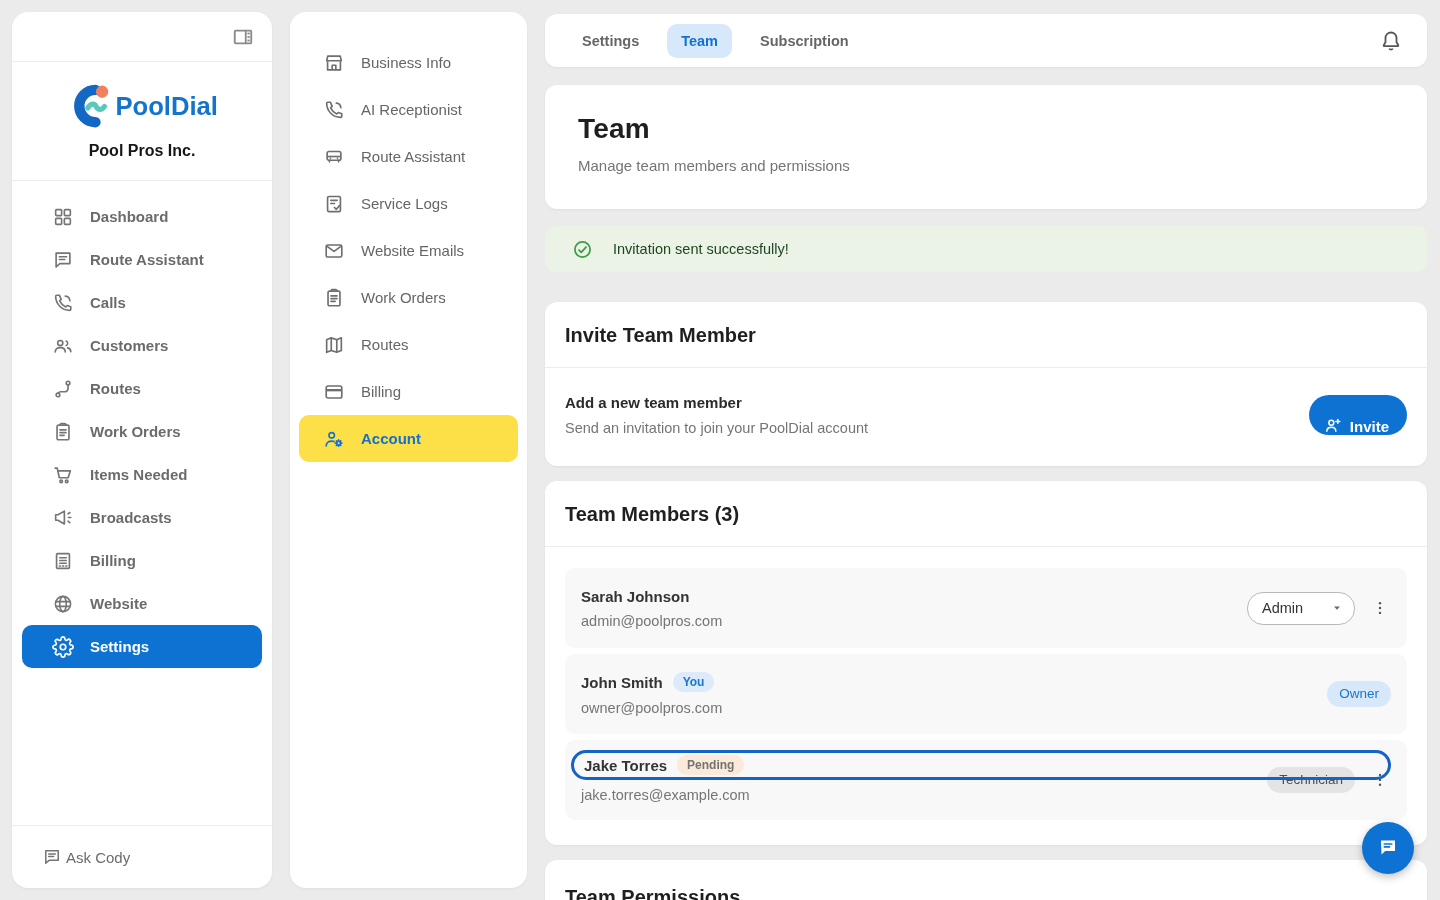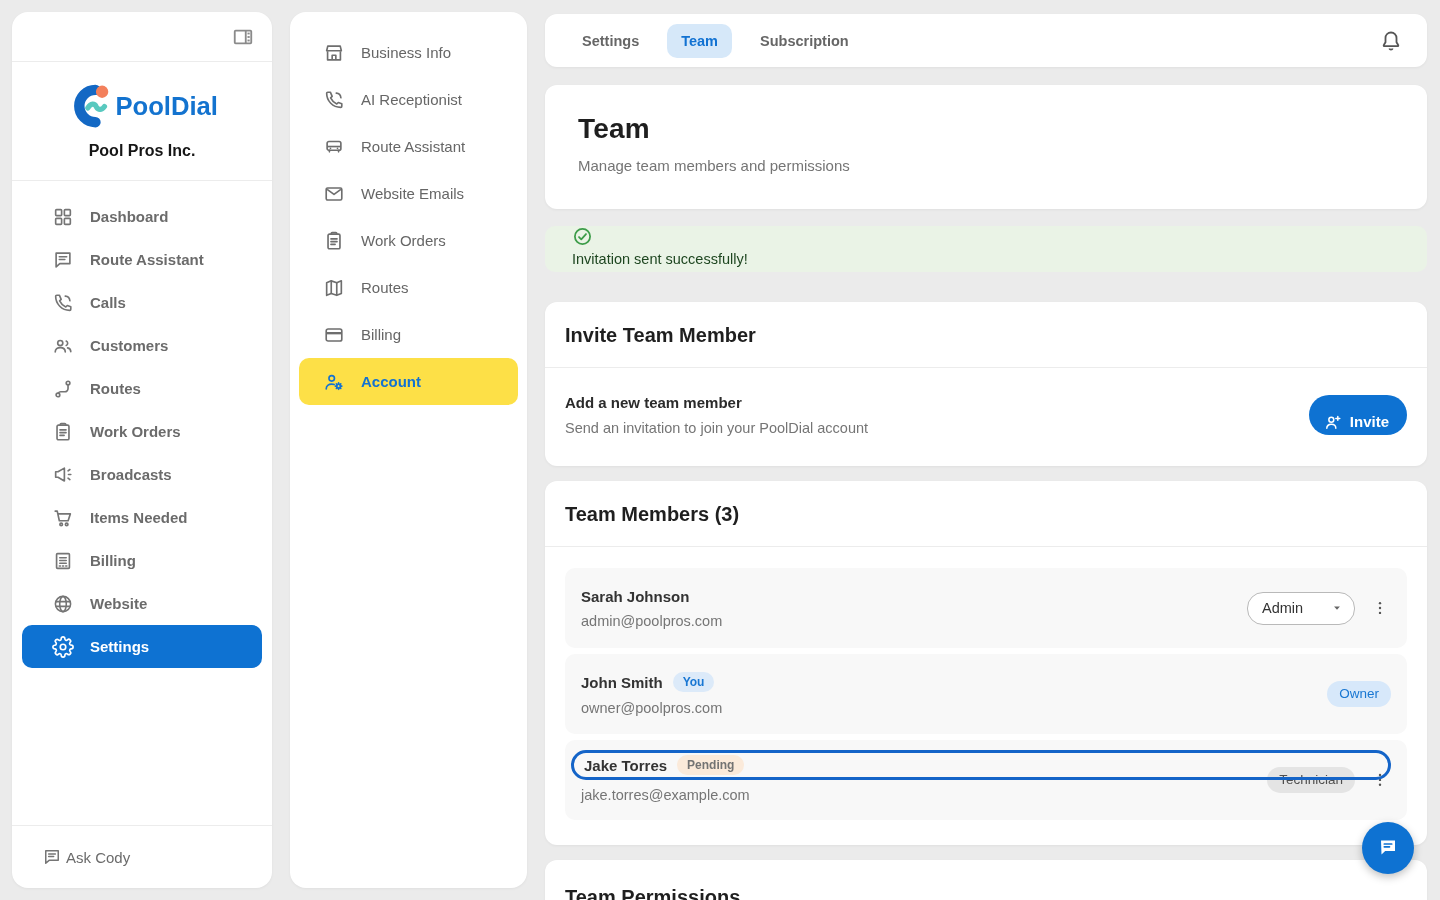--- a/index.html
+++ b/index.html
@@ -22,52 +22,52 @@
   .nav1-item { height:43px; display:flex; align-items:center; gap:16px; padding:0 8px 0 30px;
                color:#6B6B6B; font-size:15px; font-weight:700; border-radius:10px; cursor:pointer; }
   .nav1-item .icn { display:flex; color:#757575; }
   .nav1-item.active { background:#0E72D2; color:#fff; font-weight:700; }
   .nav1-item.active .icn { color:#fff; }
   .sb1-footer { margin-top:auto; border-top:1px solid #ECECEC; }
   .ask-cody { height:62px; display:flex; align-items:center; gap:4px; padding:0 30px; color:#6B6B6B; font-size:15px; font-weight:500; cursor:pointer; }
   .ask-cody .icn { color:#757575; display:flex; }
 
   
-  #sidebar2 { position:absolute; left:290px; top:12px; width:237px; height:876px; padding:17px 9px; }
+  #sidebar2 { position:absolute; left:290px; top:12px; width:237px; height:876px; padding:27px 9px; }
   .nav2-item { height:47px; display:flex; align-items:center; gap:16px; padding:0 8px 0 24px;
                color:#666; font-size:15px; font-weight:500; border-radius:10px; cursor:pointer; }
   .nav2-item .icn { display:flex; color:#6E6E6E; }
   .nav2-item.active { background:#fde047; color:#1272D2; font-weight:700; }
   .nav2-item.active .icn { color:#1272D2; }
 
   
   #main { position:absolute; left:545px; top:14px; width:882px; }
   .hdr-card { height:53px; border-radius:12px; display:flex; align-items:center; padding:0 20px 0 23px; margin-bottom:18px; }
   .tabs { display:flex; align-items:center; gap:14px; }
   .tab { padding:9px 14px; font-size:14.5px; font-weight:600; color:#666; border-radius:10px; cursor:pointer; }
   .tab.active { background:#D6E8F9; color:#1272D2; font-weight:700; }
   .bell-btn { margin-left:auto; color:#555; cursor:pointer; display:flex; padding:4px; }
 
   .title-card { height:124px; border-radius:12px; padding:28px 33px; margin-bottom:17px; }
   .page-title { font-size:28px; font-weight:700; color:#1F1F1F; letter-spacing:.2px; }
   .page-sub { font-size:15px; color:#757575; margin-top:12px; }
 
-  .alert { height:46px; border-radius:10px; background:#EAF3E6; display:flex; align-items:flex-start; gap:4px;
-           padding:0 20px 0 27px; margin-bottom:30px;flex-direction:column; }
+  .alert { height:46px; border-radius:10px; background:#EAF3E6; display:flex; align-items:center; gap:20px;
+           padding:0 20px 0 27px; margin-bottom:30px; }
   .alert .icn { color:#3D9C49; display:flex; }
   .alert-text { font-size:14.5px; color:#1E4620; font-weight:500; }
 
   .section-card { border-radius:12px; margin-bottom:15px; }
   .section-head { padding:22px 20px 20px; font-size:20px; font-weight:700; color:#1F1F1F; border-bottom:1px solid #ECECEC; }
 
   .invite-row { display:flex; align-items:center; padding:26px 20px 30px; }
   .invite-row-title { font-size:15px; font-weight:700; color:#2b2b2b; }
   .invite-row-sub { font-size:14.5px; color:#757575; margin-top:9px; }
   .invite-btn { margin-left:auto; background:#0E72D2; color:#fff; border:none; border-radius:20px; height:40px;
-                padding:18px 18px 0 14px; display:flex; align-items:flex-start; gap:8px; font-size:15px; font-weight:600;
+                padding:4px 18px 0 14px; display:flex; align-items:flex-end; gap:8px; font-size:15px; font-weight:600;
                 font-family:"Liberation Sans", sans-serif; cursor:pointer; }
 
   .members-body { padding:21px 20px 25px; }
   .member-row { background:#F8F8F8; border-radius:10px; min-height:80px; padding:15px 16px; display:flex;
                 align-items:center; margin-bottom:6px; position:relative; }
   .member-row:last-child { margin-bottom:0; }
   .m-left { flex:1; min-width:0; }
   .m-nameline { display:flex; align-items:center; gap:10px; }
   .m-name { font-size:15px; font-weight:700; color:#333; }
   .m-email { font-size:14.5px; color:#757575; margin-top:8px; }
@@ -186,35 +186,35 @@
             <rect x="5.5" y="4.5" width="13" height="16" rx="1.5"></rect>
             <path d="M9 4.5 V3.8 a1 1 0 0 1 1-1 h4 a1 1 0 0 1 1 1 v.7"></path>
             <path d="M8.7 9.7 h6.6 M8.7 12.7 h6.6 M8.7 15.7 h4.5"></path>
           </svg>
         </span>
       <span>Work Orders</span>
     </div>
     <div class="nav1-item">
       <span class="icn">
           <svg width="22" height="22" viewBox="0 0 24 24" fill="none" stroke="currentColor" stroke-width="1.8" stroke-linecap="round" stroke-linejoin="round">
-            <path d="M13.5 4.5 L6.5 8.5 H4 v6 h2.5 l7 4 Z"></path>
-            <path d="M17.5 7.5 l2-1.5 M18 11.5 h2.5 M17.5 15.5 l2 1.5"></path>
-          </svg>
-        </span>
-      <span>Broadcasts</span>
-    </div>
-    <div class="nav1-item">
-      <span class="icn">
-          <svg width="22" height="22" viewBox="0 0 24 24" fill="none" stroke="currentColor" stroke-width="1.8" stroke-linecap="round" stroke-linejoin="round">
             <path d="M3.5 4.5 h2.2 l2.3 10.5 h9.6 L20 7.5 H7"></path>
             <circle cx="10" cy="19" r="1.4"></circle>
             <circle cx="16" cy="19" r="1.4"></circle>
           </svg>
         </span>
       <span>Items Needed</span>
+    </div>
+    <div class="nav1-item">
+      <span class="icn">
+          <svg width="22" height="22" viewBox="0 0 24 24" fill="none" stroke="currentColor" stroke-width="1.8" stroke-linecap="round" stroke-linejoin="round">
+            <path d="M13.5 4.5 L6.5 8.5 H4 v6 h2.5 l7 4 Z"></path>
+            <path d="M17.5 7.5 l2-1.5 M18 11.5 h2.5 M17.5 15.5 l2 1.5"></path>
+          </svg>
+        </span>
+      <span>Broadcasts</span>
     </div>
     <div class="nav1-item">
       <span class="icn">
           <svg width="22" height="22" viewBox="0 0 24 24" fill="none" stroke="currentColor" stroke-width="1.8" stroke-linecap="round">
             <rect x="5" y="4" width="14" height="16" rx="1"></rect>
             <path d="M8.5 8.5 h7 M8.5 11.5 h7 M8.5 14.5 h7"></path>
             <path d="M8 17.5 h1.2 M11.5 17.5 h1.2 M15 17.5 h1.2"></path>
           </svg>
         </span>
       <span>Billing</span>
@@ -277,20 +277,30 @@
     <span class="icn">
         <svg width="22" height="22" viewBox="0 0 24 24" fill="none" stroke="currentColor" stroke-width="1.8" stroke-linejoin="round">
           <rect x="4.5" y="6" width="15" height="9.5" rx="2"></rect>
           <path d="M4.5 11.5 h15"></path>
           <path d="M7 15.5 v1.8 M17 15.5 v1.8" stroke-linecap="round"></path>
           <circle cx="8.2" cy="13.5" r=".9" fill="currentColor" stroke="none"></circle>
           <circle cx="15.8" cy="13.5" r=".9" fill="currentColor" stroke="none"></circle>
         </svg>
       </span>
     <span>Route Assistant</span>
+  </div>
+  <div class="nav2-item">
+    <span class="icn">
+        <svg width="22" height="22" viewBox="0 0 24 24" fill="none" stroke="currentColor" stroke-width="1.8" stroke-linecap="round" stroke-linejoin="round">
+          <rect x="5" y="3.8" width="14" height="16.5" rx="1.5"></rect>
+          <path d="M8.5 8 h7 M8.5 11.5 h4"></path>
+          <path d="M12.5 15.8 l2 2 3.5-4"></path>
+        </svg>
+      </span>
+    <span>Service Logs</span>
   </div>
   <div class="nav2-item">
     <span class="icn">
         <svg width="22" height="22" viewBox="0 0 24 24" fill="none" stroke="currentColor" stroke-width="1.8" stroke-linejoin="round">
           <rect x="3.5" y="5.5" width="17" height="13" rx="1.5"></rect>
           <path d="M4.5 7 l7.5 5.5 L19.5 7"></path>
         </svg>
       </span>
     <span>Website Emails</span>
   </div>

